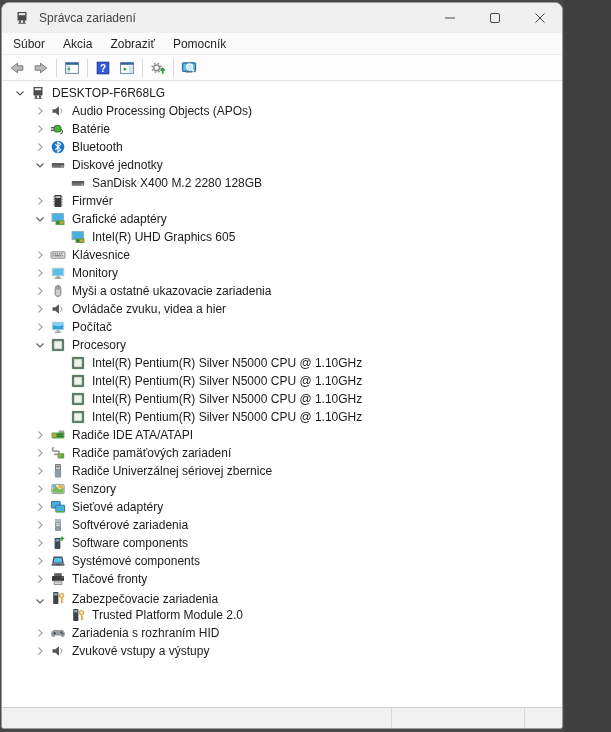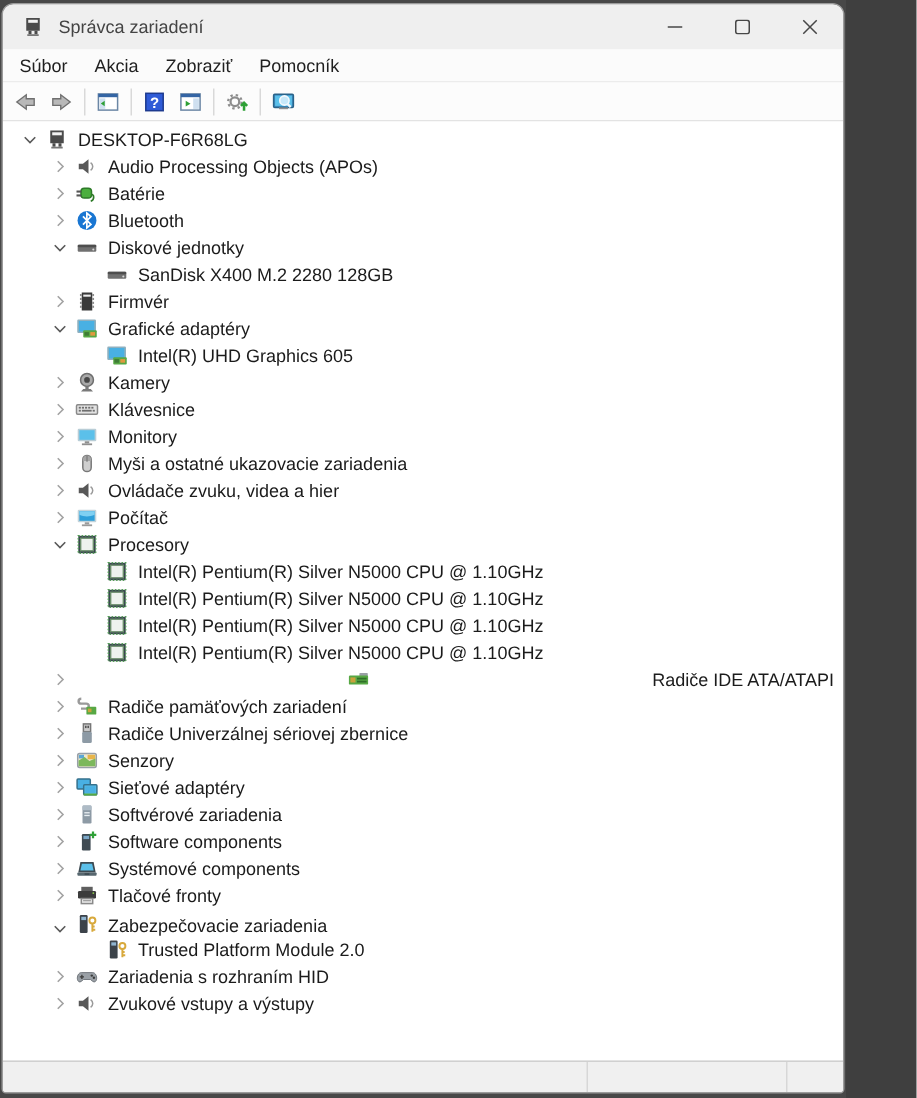--- a/index.html
+++ b/index.html
@@ -291,36 +291,20 @@
           <span class="tlabel">Intel(R) UHD Graphics 605</span>
         </div>
         <div class="tree-row" style="padding-left: 28px;">
           <span class="chev">
             <svg width="10" height="10" viewBox="0 0 10 10">
               <polyline points="3.5,1.5 7,5 3.5,8.5" fill="none" stroke="#a3a3a3" stroke-width="1.1"></polyline>
             </svg>
           </span>
           <span class="ticon">
             <svg width="16" height="16" viewBox="0 0 16 16">
-              <circle cx="8" cy="6.3" r="4.3" fill="#a9a9a9" stroke="#6e6e6e"></circle>
-              <circle cx="8" cy="6.3" r="1.9" fill="#474747"></circle>
-              <rect x="6.9" y="10.6" width="2.2" height="1.8" fill="#7a7a7a"></rect>
-              <path d="M4 14h8l-1.5-1.6h-5z" fill="#7a7a7a"></path>
-            </svg>
-          </span>
-          <span class="tlabel">Kamery</span>
-        </div>
-        <div class="tree-row" style="padding-left: 28px;">
-          <span class="chev">
-            <svg width="10" height="10" viewBox="0 0 10 10">
-              <polyline points="3.5,1.5 7,5 3.5,8.5" fill="none" stroke="#a3a3a3" stroke-width="1.1"></polyline>
-            </svg>
-          </span>
-          <span class="ticon">
-            <svg width="16" height="16" viewBox="0 0 16 16">
               <rect x="1" y="4.8" width="14" height="6.4" rx="0.8" fill="#e3e3e3" stroke="#8a8a8a"></rect>
               <g fill="#6f6f6f">
                 <rect x="2.5" y="6.2" width="1.4" height="1.2"></rect>
                 <rect x="4.6" y="6.2" width="1.4" height="1.2"></rect>
                 <rect x="6.7" y="6.2" width="1.4" height="1.2"></rect>
                 <rect x="8.8" y="6.2" width="1.4" height="1.2"></rect>
                 <rect x="10.9" y="6.2" width="1.4" height="1.2"></rect>
                 <rect x="2.5" y="8.2" width="1.4" height="1.2"></rect>
                 <rect x="4.6" y="8.2" width="6.5" height="1.2"></rect>
                 <rect x="11.8" y="8.2" width="1.4" height="1.2"></rect>
@@ -443,21 +427,21 @@
           <span class="chev"></span>
           <span class="ticon">
             <svg width="16" height="16" viewBox="0 0 16 16">
               <rect x="2.2" y="2.2" width="11.6" height="11.6" fill="#39474e"></rect>
               <rect x="2.2" y="2.2" width="11.6" height="11.6" fill="none" stroke="#57a05a" stroke-width="1" stroke-dasharray="1 1.2"></rect>
               <rect x="3.8" y="3.8" width="8.4" height="8.4" fill="#eef2ee" stroke="#6d8f6d" stroke-width="0.9"></rect>
             </svg>
           </span>
           <span class="tlabel">Intel(R) Pentium(R) Silver N5000 CPU @ 1.10GHz</span>
         </div>
-        <div class="tree-row" style="padding-left: 28px; justify-content: space-between;">
+        <div class="tree-row" style="padding-left: 28px;">
           <span class="chev">
             <svg width="10" height="10" viewBox="0 0 10 10">
               <polyline points="3.5,1.5 7,5 3.5,8.5" fill="none" stroke="#a3a3a3" stroke-width="1.1"></polyline>
             </svg>
           </span>
           <span class="ticon">
             <svg width="16" height="16" viewBox="0 0 16 16">
               <rect x="8.6" y="3.6" width="5.6" height="3.4" rx="0.5" fill="#9aa0a6"></rect>
               <rect x="1.6" y="5.4" width="12.8" height="6" rx="0.8" fill="#57a844"></rect>
               <rect x="2.6" y="6.6" width="3.4" height="3.4" fill="#caa23c"></rect>

